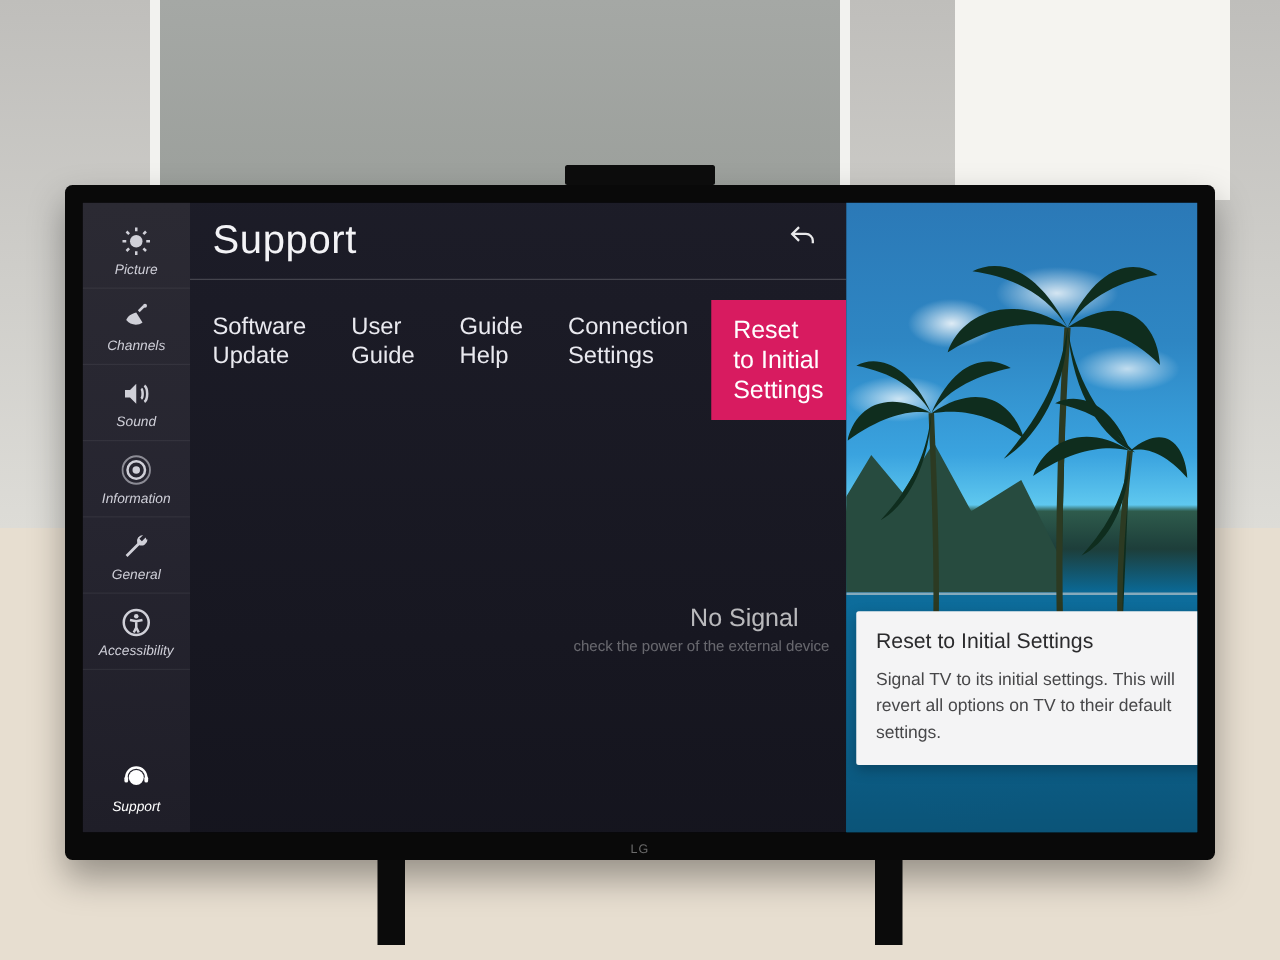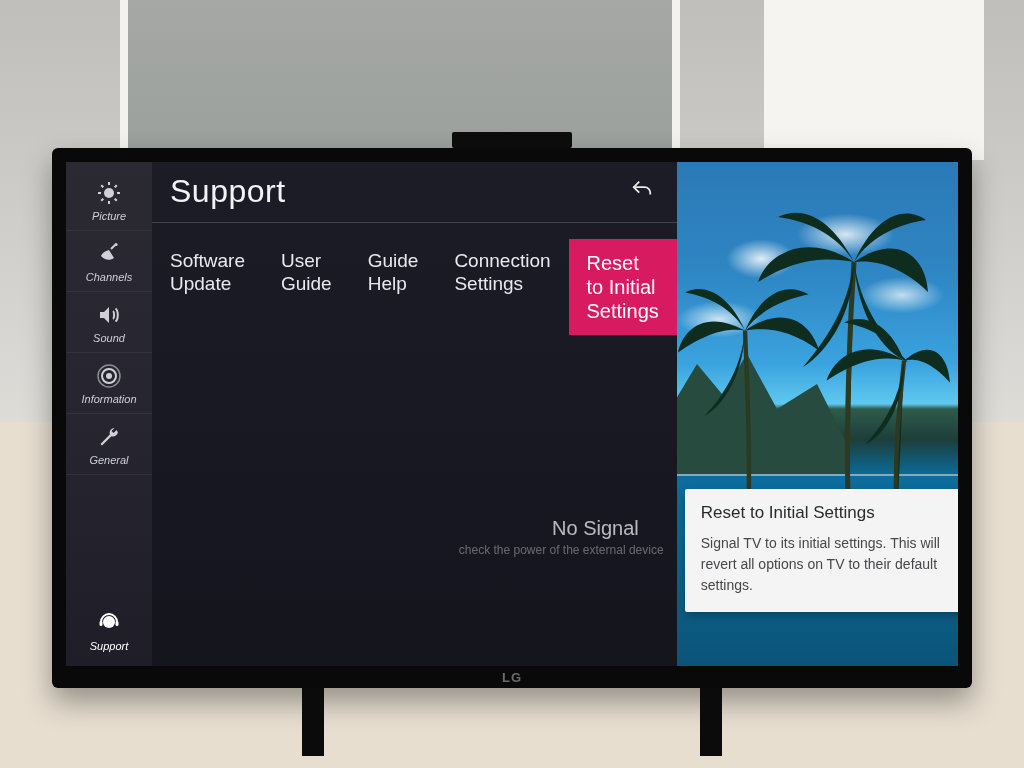--- a/index.html
+++ b/index.html
@@ -33,22 +33,22 @@
     box-shadow: 0 14px 28px rgba(0,0,0,.35);
   }
   .tv .bezel {
     position: absolute; inset: 14px 14px 22px 14px;
     background: #000;
     display: flex;
     overflow: hidden;
   }
   .tv .brand {
     position: absolute; left: 50%; bottom: 3px; transform: translateX(-50%);
-    color: #6b6b6b; font-size: 13px; letter-spacing: 1px;
-    font-weight: 700;
+    color: #6b6b6b; font-size: 10px; letter-spacing: 1px;
+    font-weight: 400;
   }
   .tv .mount {
     position: absolute; left: 50%; top: -16px; transform: translateX(-50%);
     width: 120px; height: 16px; background: #0c0c0c; border-radius: 2px;
   }
   .legs::before, .legs::after {
     content: ""; position: absolute; bottom: -68px; width: 22px; height: 68px;
     background: #0b0b0b;
   }
   .legs::before { left: 250px; }
@@ -132,21 +132,20 @@
   .no-signal {
     position: absolute;
     right: -2px;
     top: 320px;
     width: 220px;
     text-align: left;
     color: rgba(255,255,255,.35);
     font-size: 12px;
     line-height: 1.35;
     pointer-events: none;
-    margin-top: 33px;
   }
   .no-signal .title {
     display:block; font-size: 20px; color: rgba(255,255,255,.7); text-align:right; padding-right: 40px;
   }
 
   
   .wallpaper {
     flex: 1 1 auto;
     position: relative;
     overflow: hidden;
@@ -272,20 +271,30 @@
 
         <div class="rail-item">
           <span class="ico">
             <svg viewBox="0 0 24 24">
                 <path d="M21 6.5a5 5 0 0 1-6.6 4.7L5 20.5 3.5 19l9.3-9.4A5 5 0 0 1 17.5 3l-3 3 2 2 3-3c.3.5.5 1 .5 1.5z"></path>
               </svg>
           </span>
           <span>General</span>
         </div>
 
+        <div class="rail-item">
+          <span class="ico">
+            <svg viewBox="0 0 24 24">
+                <circle cx="12" cy="12" r="10" fill="none" stroke="currentColor" stroke-width="2"></circle>
+                <circle cx="12" cy="7" r="1.8"></circle>
+                <path d="M7 10l5 1 5-1M12 11v5l-2 4M12 16l2 4" fill="none" stroke="currentColor" stroke-width="2"></path>
+              </svg>
+          </span>
+          <span>Accessibility</span>
+        </div>
 
         <div class="rail-item active">
           <span class="ico">
             <svg viewBox="0 0 24 24">
                 <circle cx="12" cy="11" r="6"></circle>
                 <path d="M4 11a8 8 0 0 1 16 0" fill="none" stroke="currentColor" stroke-width="2"></path>
                 <rect x="2.5" y="10" width="3" height="5" rx="1.5"></rect>
                 <rect x="18.5" y="10" width="3" height="5" rx="1.5"></rect>
               </svg>
           </span>

